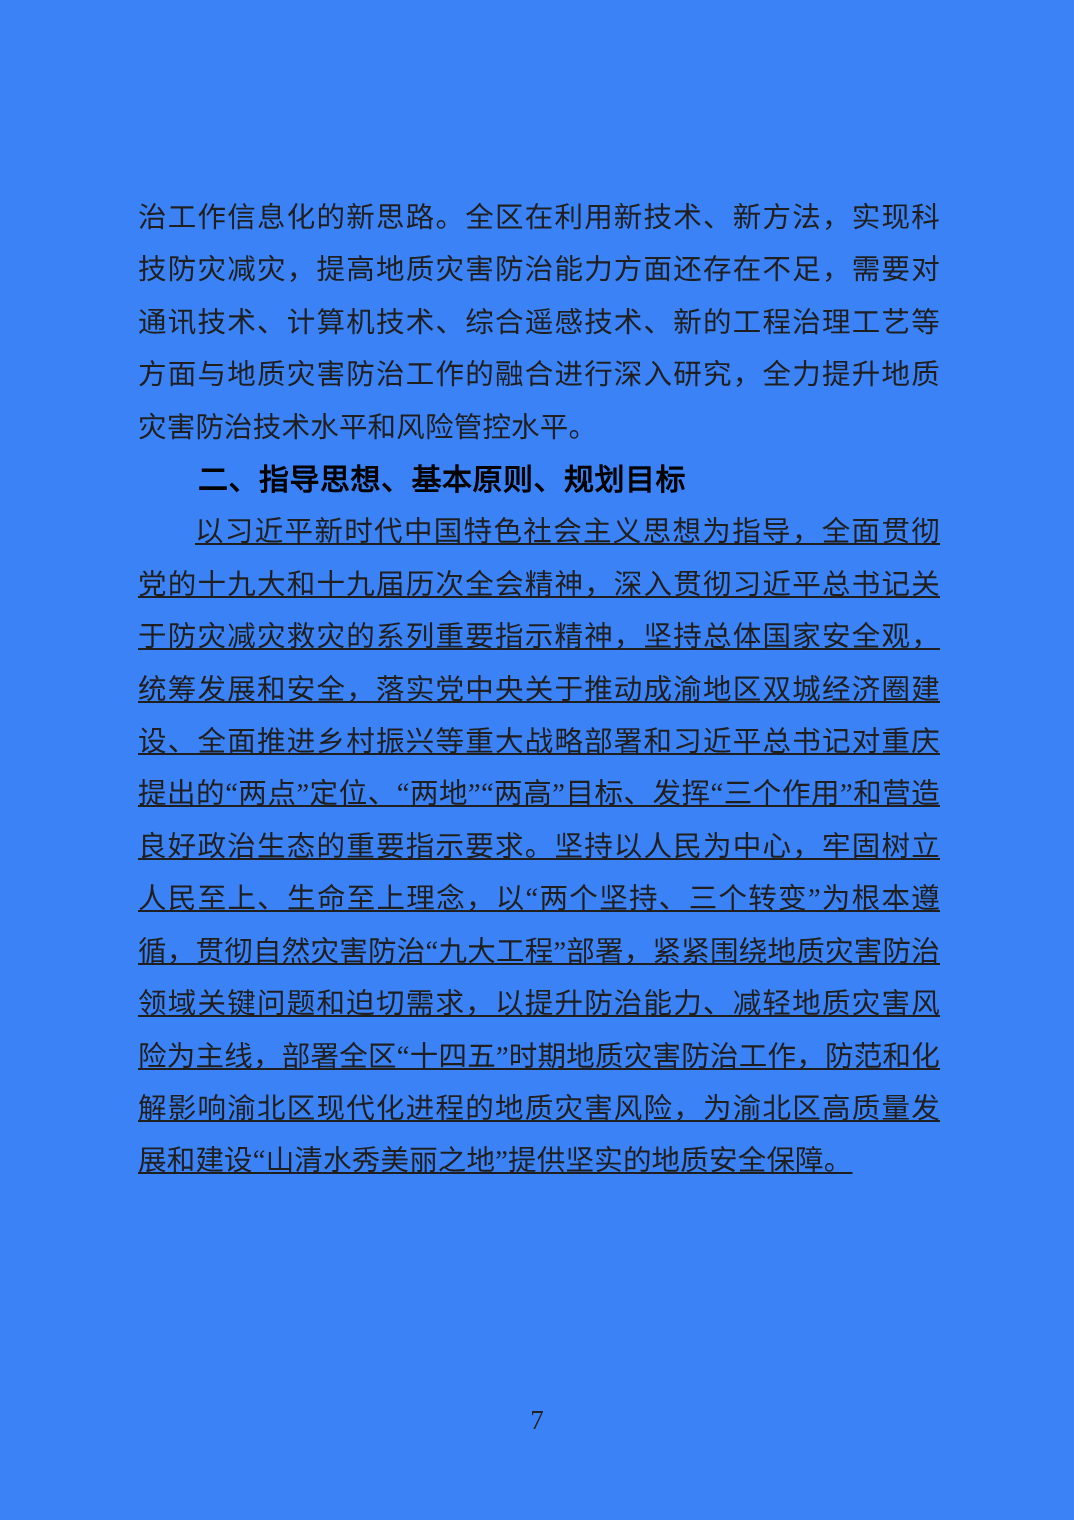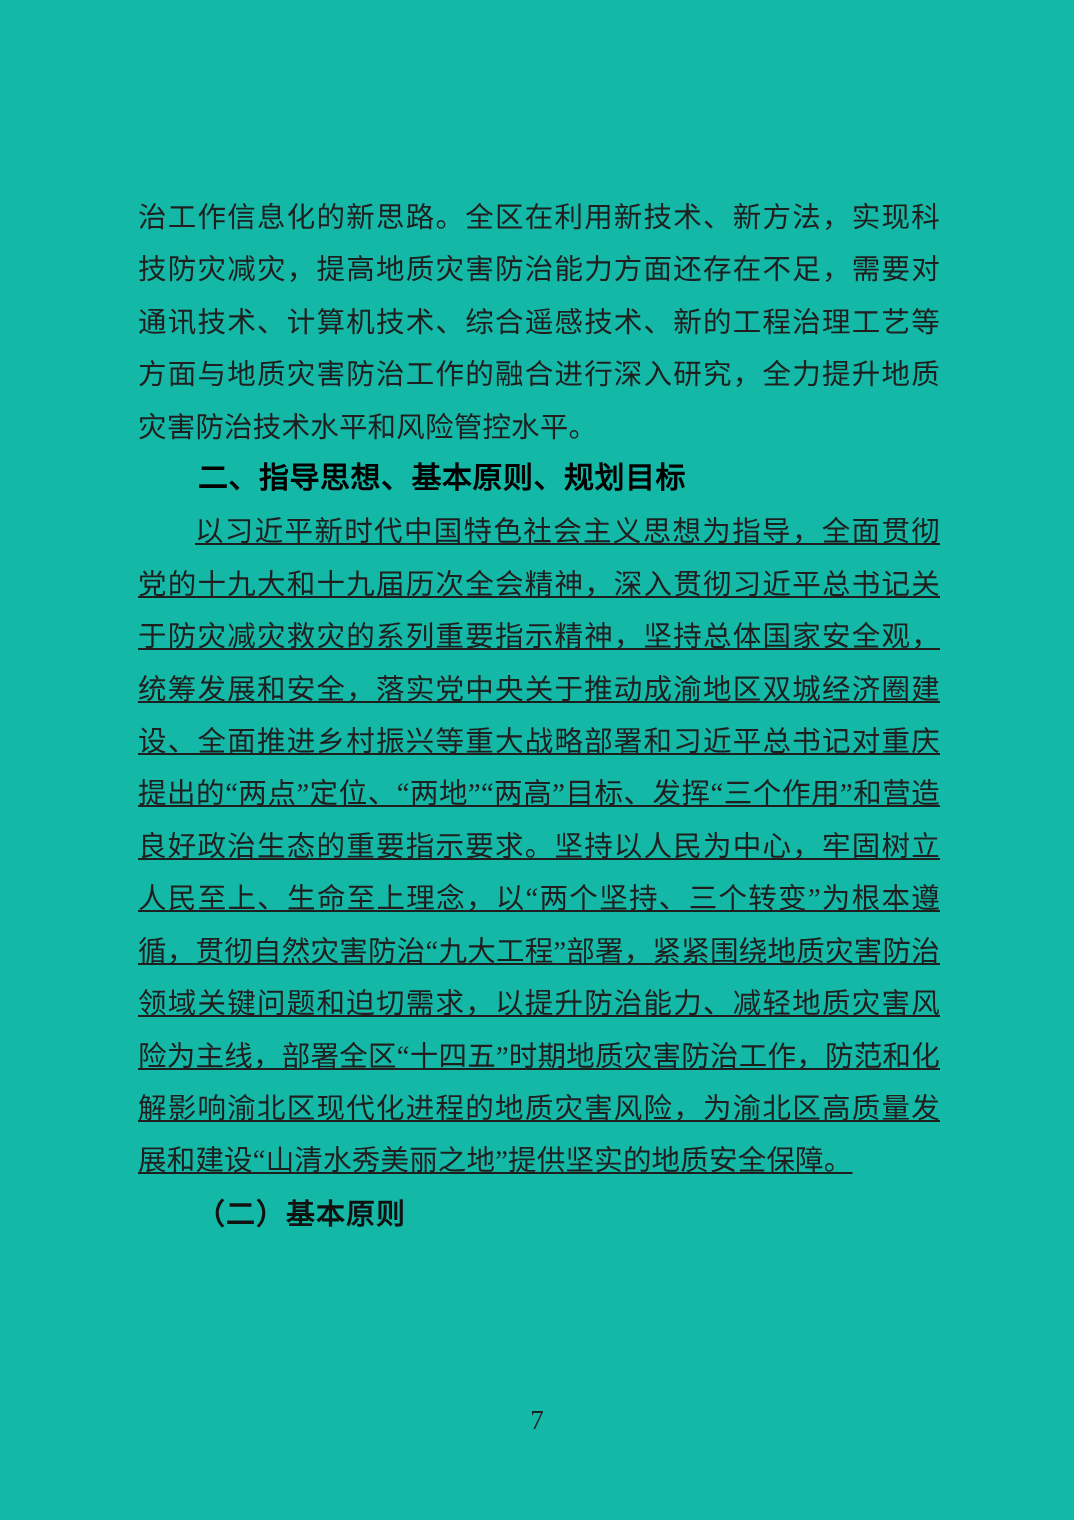--- a/index.html
+++ b/index.html
@@ -4,42 +4,42 @@
 <style>
   html, body {
     margin: 0;
     padding: 0;
     background: #ffffff;
   }
   .page {
     position: relative;
     width: 1074px;
     height: 1520px;
-    background: #14b8a6;
+    background: #3b82f6;
     box-sizing: border-box;
     padding: 192px 134px 0 138px;
     color: #1f1f1f;
     font-family: "Liberation Serif", "DejaVu Serif", serif;
     overflow: hidden;
   }
   .body-para {
     margin: 0;
     font-size: 28.5px;
     line-height: 52.4px;
     text-align: justify;
     letter-spacing: 0.2px;
     color: #1f1f1f;
   }
   .body-para.indent {
     text-indent: 2em;
     text-decoration: underline;
   }
   .section-heading {
     margin: 0;
-    font-family: Liberation Mono, monospace;
+    font-family: Liberation Sans, sans-serif;
     font-weight: 700;
     font-size: 30px;
     line-height: 52.4px;
     text-indent: 2em;
     color: #000000;
     letter-spacing: 0.5px;
   }
   .sub-heading {
     margin: 0;
     font-family: "Liberation Serif", "DejaVu Serif", serif;
@@ -67,18 +67,17 @@
 
 <div class="page">
 
   <p class="body-para">治工作信息化的新思路。全区在利用新技术、新方法，实现科技防灾减灾，提高地质灾害防治能力方面还存在不足，需要对通讯技术、计算机技术、综合遥感技术、新的工程治理工艺等方面与地质灾害防治工作的融合进行深入研究，全力提升地质灾害防治技术水平和风险管控水平。</p>
 
   <h2 class="section-heading">二、指导思想、基本原则、规划目标</h2>
 
 
   <p class="body-para indent">以习近平新时代中国特色社会主义思想为指导，全面贯彻党的十九大和十九届历次全会精神，深入贯彻习近平总书记关于防灾减灾救灾的系列重要指示精神，坚持总体国家安全观，统筹发展和安全，落实党中央关于推动成渝地区双城经济圈建设、全面推进乡村振兴等重大战略部署和习近平总书记对重庆提出的“两点”定位、“两地”“两高”目标、发挥“三个作用”和营造良好政治生态的重要指示要求。坚持以人民为中心，牢固树立人民至上、生命至上理念，以“两个坚持、三个转变”为根本遵循，贯彻自然灾害防治“九大工程”部署，紧紧围绕地质灾害防治领域关键问题和迫切需求，以提升防治能力、减轻地质灾害风险为主线，部署全区“十四五”时期地质灾害防治工作，防范和化解影响渝北区现代化进程的地质灾害风险，为渝北区高质量发展和建设“山清水秀美丽之地”提供坚实的地质安全保障。</p>
 
-  <h3 class="sub-heading">（二）基本原则</h3>
 
 
   <div class="page-footer">7</div>
 
 </div>
 
 </body></html>

